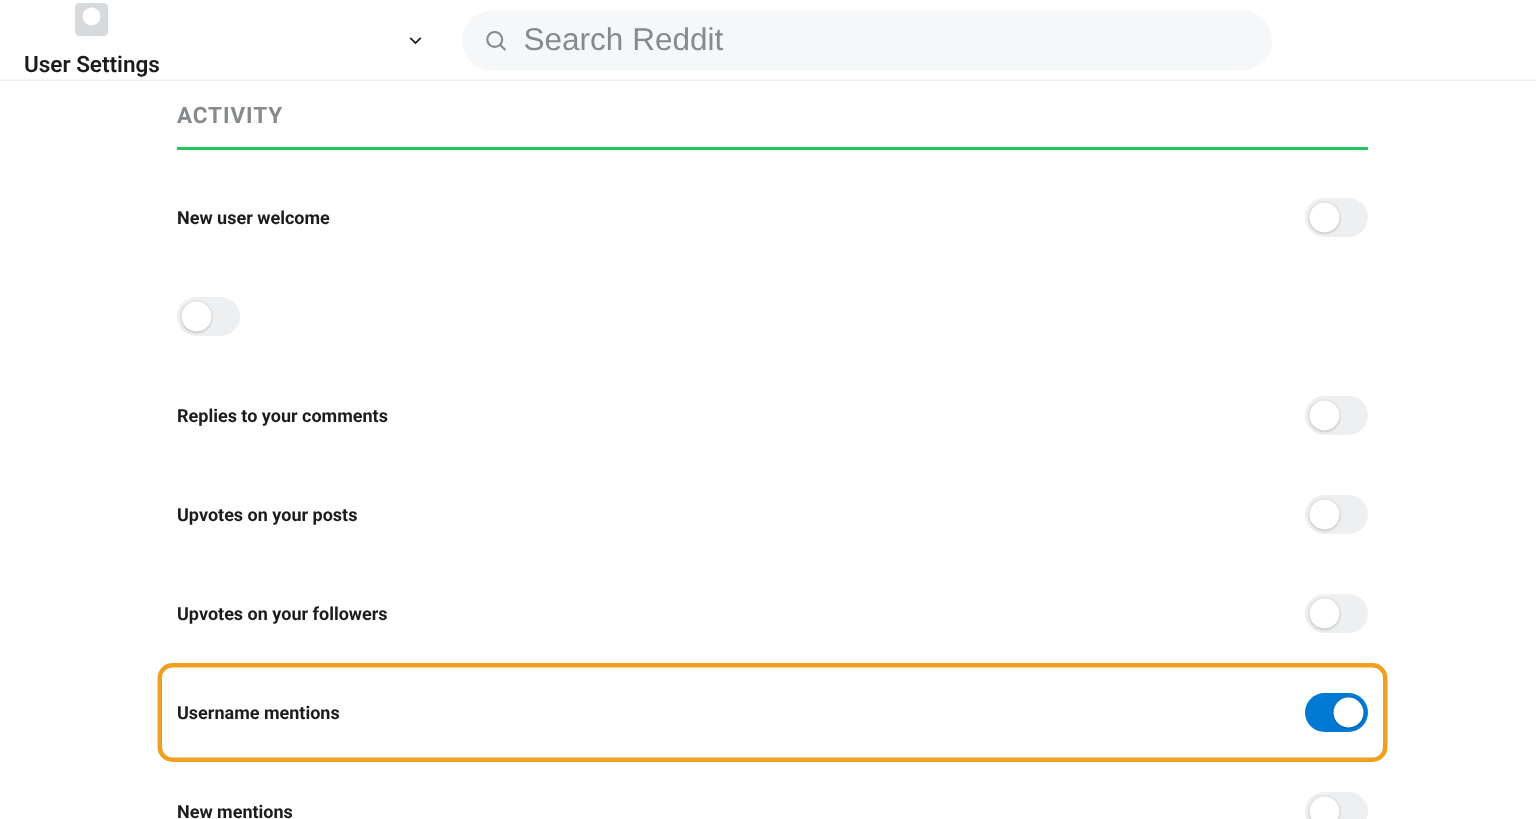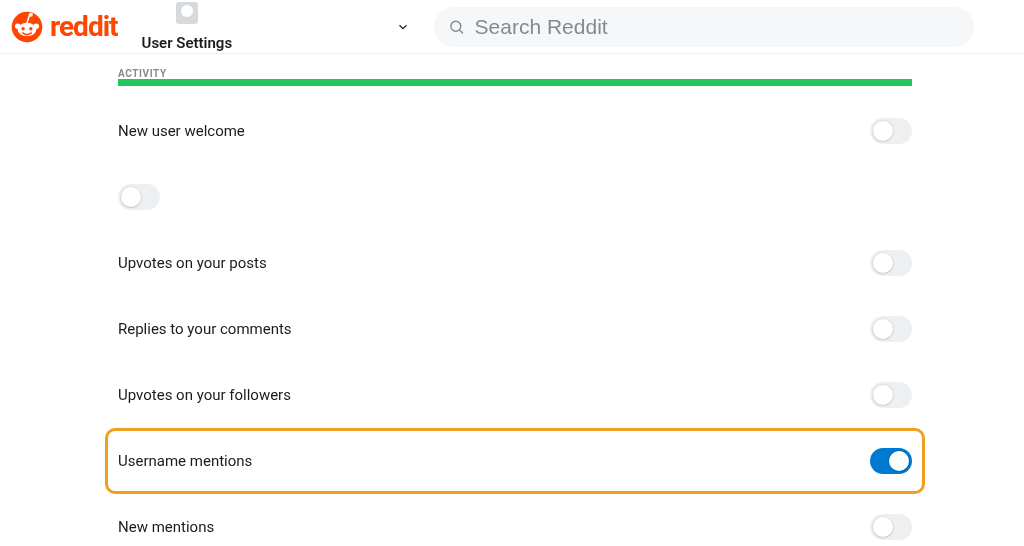--- a/index.html
+++ b/index.html
@@ -13,50 +13,36 @@
     .placeholder-avatar { width:22px; height:22px; background:#d7dadc; border-radius:3px; position:relative; }
     .placeholder-avatar::after { content:""; position:absolute; left:5px; top:3px; width:12px; height:12px; border-radius:50%; background:#fff; }
     .page-selector-label { font-size:15px; font-weight:600; color:#1c1c1c; }
     .chevron { width:14px; height:14px; }
     .search-wrap { flex:1; max-width:540px; }
     .search-box { display:flex; align-items:center; background:#f6f7f8; border-radius:22px; height:40px; padding:0 14px; gap:10px; }
     .search-icon { width:18px; height:18px; stroke:#878a8c; }
     .search-input { border:none; background:transparent; outline:none; font-size:21px; color:#1c1c1c; width:100%; }
     .search-input::placeholder { color:#878a8c; }
     .content { padding:14px 112px 0 118px; }
-    .section-header { font-size:10px; font-weight:700; letter-spacing:0.6px; color:#878a8c; padding-bottom:0; border-bottom:7px solid #22c55e; }
+    .section-header { font-size:15px; font-weight:700; letter-spacing:0.6px; color:#878a8c; padding-bottom:12px; border-bottom:2px solid #22c55e; }
     .settings-list { padding-top:12px; }
     .setting-row { display:flex; align-items:center; justify-content:space-between; height:66px; }
-    .setting-label { font-size:15px; font-weight:400; color:#1c1c1c; }
+    .setting-label { font-size:12px; font-weight:700; color:#1c1c1c; }
     .toggle { position:relative; width:42px; height:26px; border-radius:13px; cursor:pointer; }
     .toggle.off { background:#edeff1; }
     .toggle.on { background:#0079d3; }
     .toggle .knob { position:absolute; top:3px; width:20px; height:20px; border-radius:50%; background:#fff; box-shadow:0 0 0 1px rgba(0,0,0,0.05),0 1px 2px rgba(0,0,0,0.12); }
     .toggle.off .knob { left:3px; }
     .toggle.on .knob { right:3px; }
     .highlight { border:3px solid #f0a020; border-radius:10px; padding:0 10px; margin:0 -13px; }
   </style>
 </head>
 <body>
 
 <div class="header">
-  <div class="logo-wrap">
-    <svg class="logo-mark" viewBox="0 0 40 40">
-      <circle cx="20" cy="20" r="18" fill="#ff4500"></circle>
-      <ellipse cx="20" cy="23" rx="11" ry="8" fill="#fff"></ellipse>
-      <circle cx="9" cy="19" r="3.2" fill="#fff"></circle>
-      <circle cx="31" cy="19" r="3.2" fill="#fff"></circle>
-      <circle cx="15.5" cy="22" r="2" fill="#ff4500"></circle>
-      <circle cx="24.5" cy="22" r="2" fill="#ff4500"></circle>
-      <path d="M15 27 q5 4 10 0" stroke="#ff4500" stroke-width="1.8" fill="none" stroke-linecap="round"></path>
-      <path d="M20 15 l3 -9" stroke="#fff" stroke-width="1.8" fill="none" stroke-linecap="round"></path>
-      <circle cx="24.5" cy="5.5" r="2.4" fill="#fff"></circle>
-    </svg>
-    <span class="logo-text">reddit</span>
-  </div>
 
   <div class="page-selector">
     <div class="page-selector-left">
       <div class="placeholder-avatar"></div>
       <span class="page-selector-label">User Settings</span>
     </div>
     <svg class="chevron" viewBox="0 0 24 24" fill="none" stroke="#1c1c1c" stroke-width="2">
       <polyline points="6 9 12 15 18 9"></polyline>
     </svg>
   </div>
@@ -80,27 +66,27 @@
         <div class="toggle off">
           <div class="knob"></div>
         </div>
       </div>
       <div class="setting-row">
         <div class="toggle off">
           <div class="knob"></div>
         </div>
       </div>
       <div class="setting-row">
-        <div class="setting-label">Upvotes on your posts</div>
+        <div class="setting-label">Replies to your comments</div>
         <div class="toggle off">
           <div class="knob"></div>
         </div>
       </div>
       <div class="setting-row">
-        <div class="setting-label">Replies to your comments</div>
+        <div class="setting-label">Upvotes on your posts</div>
         <div class="toggle off">
           <div class="knob"></div>
         </div>
       </div>
       <div class="setting-row">
         <div class="setting-label">Upvotes on your followers</div>
         <div class="toggle off">
           <div class="knob"></div>
         </div>
       </div>

